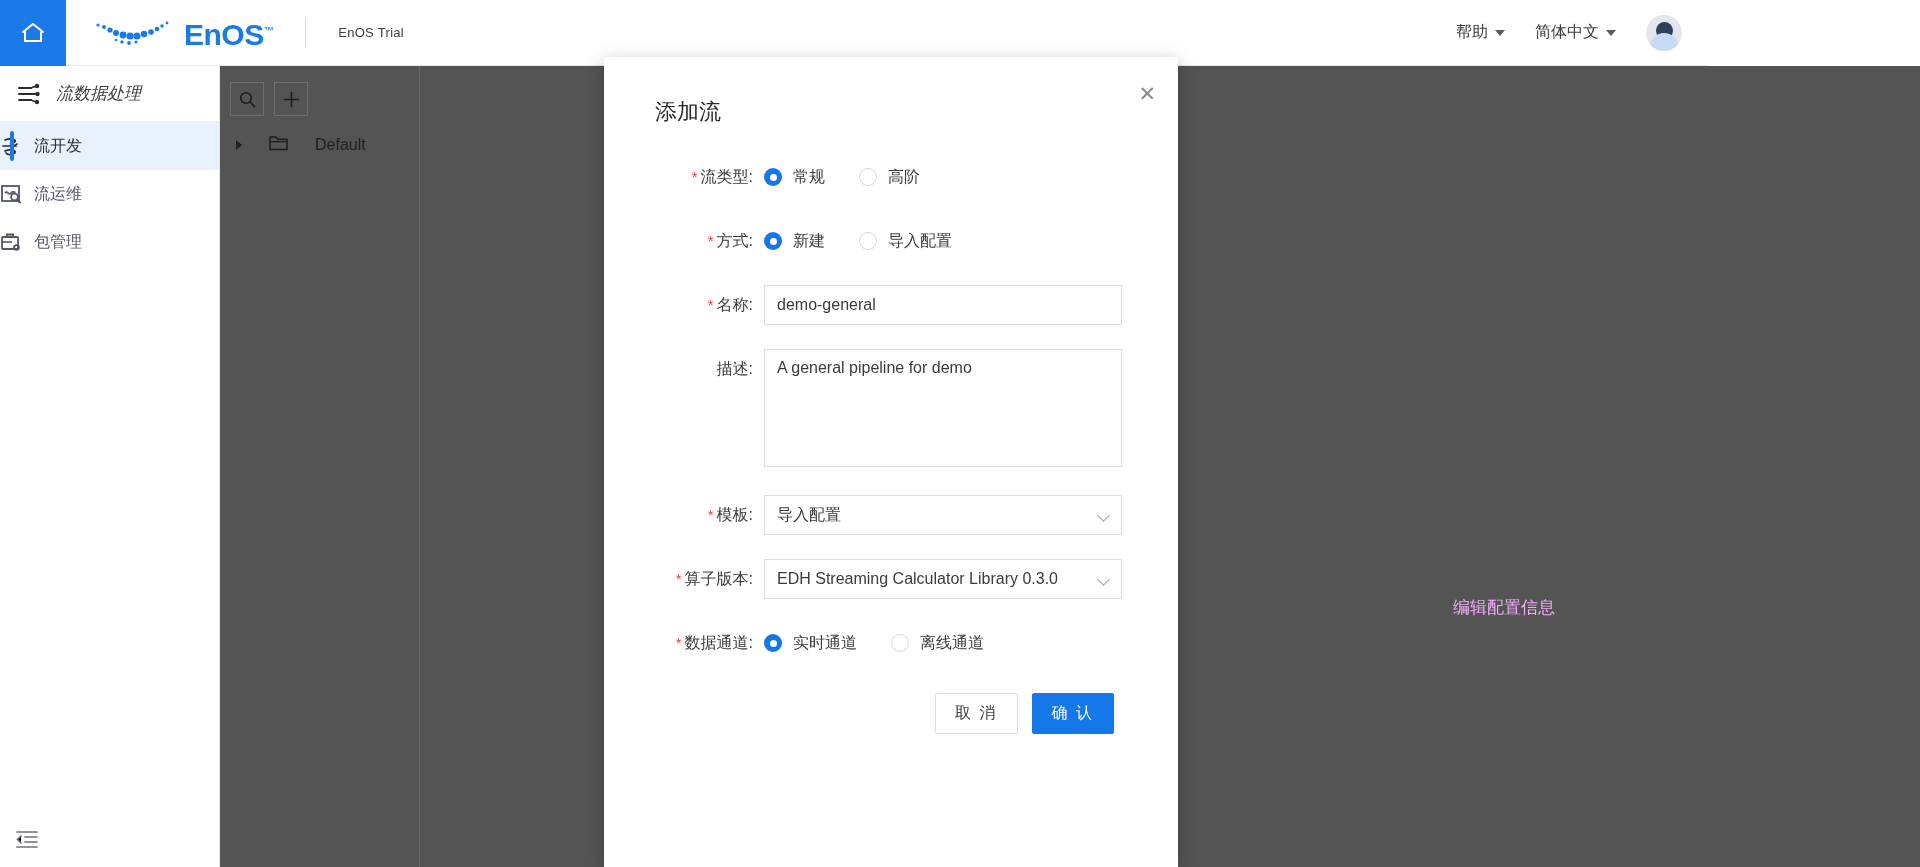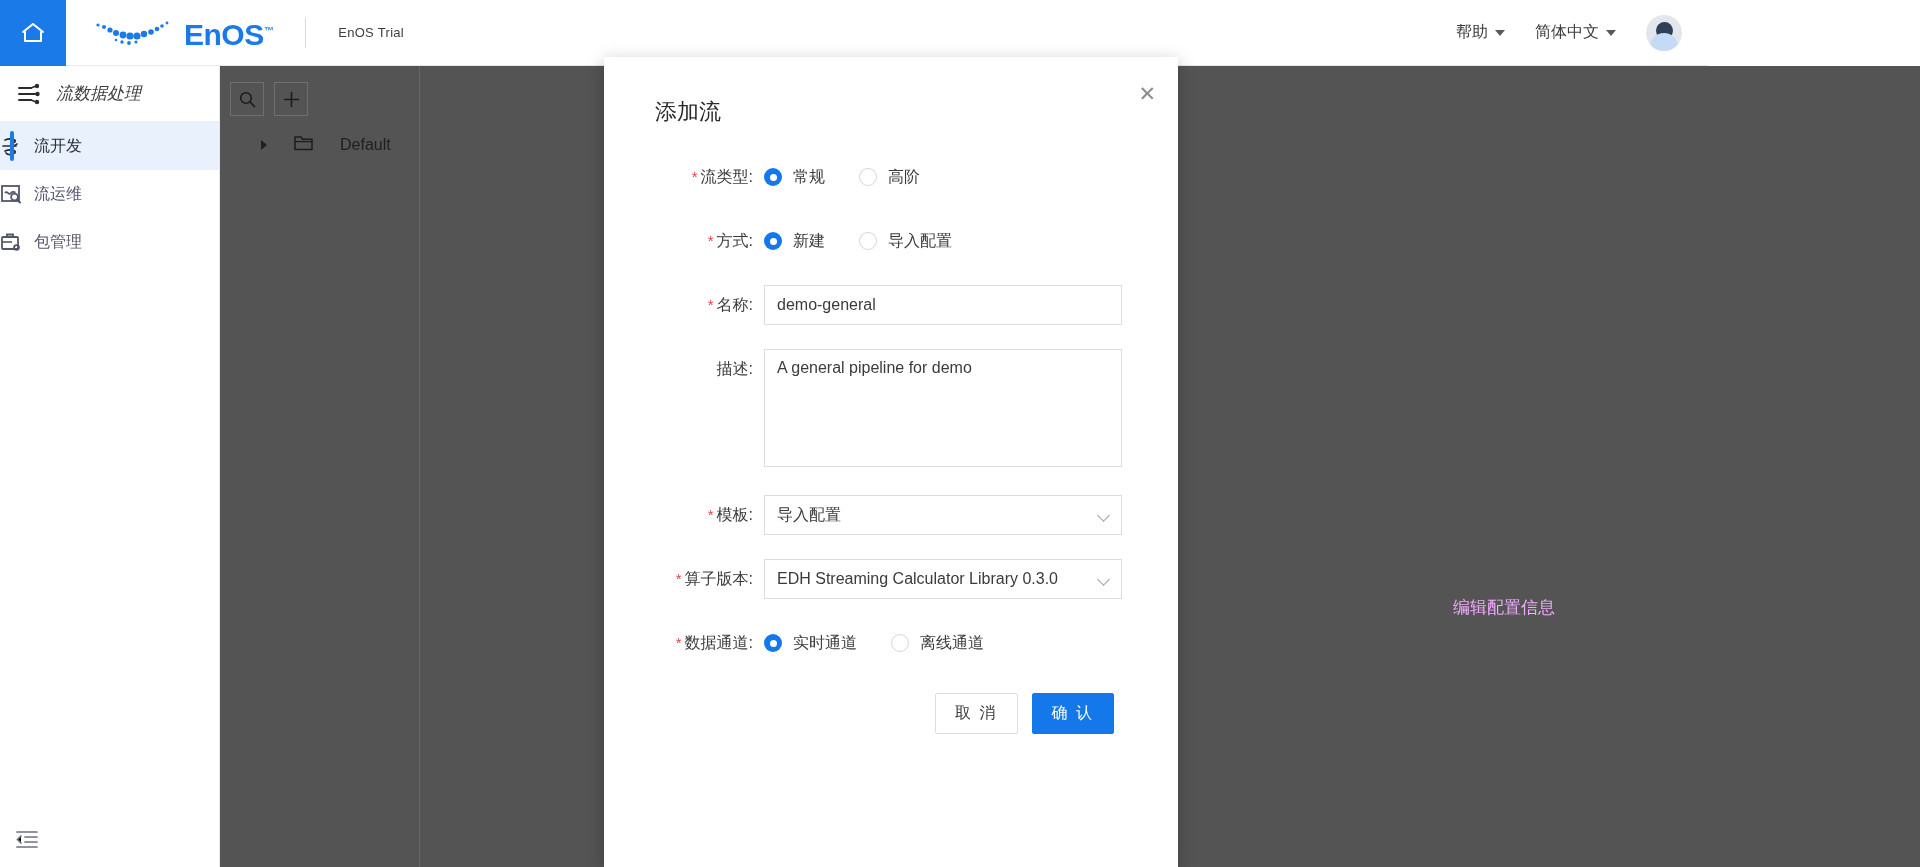--- a/index.html
+++ b/index.html
@@ -125,21 +125,20 @@
   .tool-btn {
     width: 34px; height: 34px;
     border: 1px solid #6f6f6f; background: transparent;
     display: flex; align-items: center; justify-content: center;
     cursor: pointer; color: #1c1c1c;
   }
   .tree-row {
     display: flex; align-items: center; gap: 27px;
     padding: 18px 0 0 16px; color: #1f1f1f; font-size: 16px;
     cursor: pointer;
-    margin-left: 25px;
   }
   .tree-arrow {
     width: 0; height: 0;
     border-top: 5px solid transparent;
     border-bottom: 5px solid transparent;
     border-left: 6px solid #202020;
   }
   .bg-hint {
     position: absolute; top: 530px; left: 1233px;
     font-size: 17px; color: #f0abfc; white-space: nowrap;

